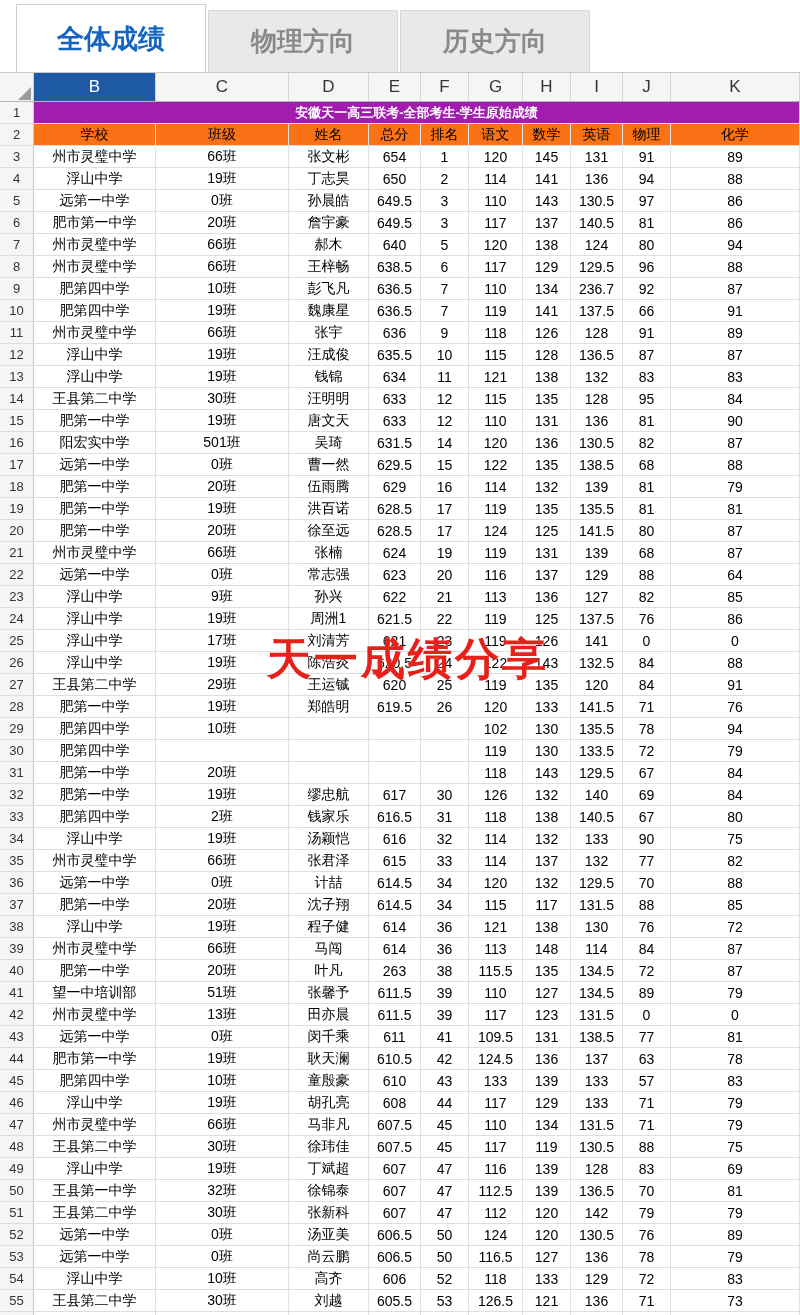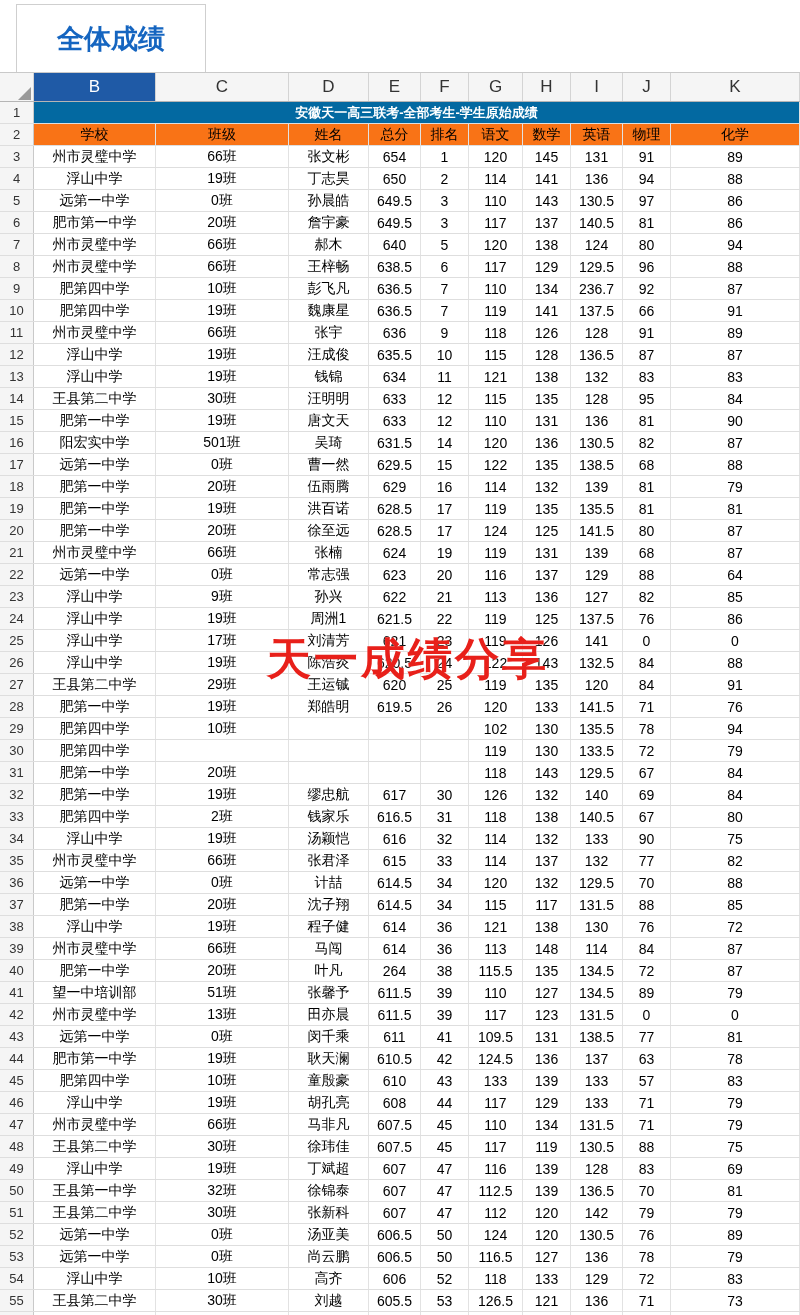--- a/index.html
+++ b/index.html
@@ -121,21 +121,21 @@
   .c-j { flex: 0 0 48px;  justify-content: center; }
   .c-k { flex: 0 0 1px;   justify-content: center; flex-grow: 1; }
 
   .title-row {
     display: flex;
     height: 22px;
     border-bottom: 1px solid #dedede;
   }
   .title-band {
     flex: 1;
-    background: #0369a1;
+    background: #a21caf;
     color: #ffffff;
     font-size: 13px;
     font-weight: bold;
     display: flex;
     align-items: center;
     justify-content: center;
     border-right: 1px solid #e2e2e2;
   }
   .hdr-row .cell {
     font-weight: normal;
@@ -157,20 +157,26 @@
   }
 </style>
 </head>
 <body>
 
 <div id="app">
 
   <div class="tabbar">
     <div class="tab active">
       <span>全体成绩</span>
+    </div>
+    <div class="tab">
+      <span>物理方向</span>
+    </div>
+    <div class="tab">
+      <span>历史方向</span>
     </div>
   </div>
 
   <div class="colhdr">
     <div class="corner"></div>
     <div class="cell sel c-b">B</div>
     <div class="cell c-c">C</div>
     <div class="cell c-d">D</div>
     <div class="cell c-e">E</div>
     <div class="cell c-f">F</div>
@@ -678,21 +684,21 @@
         <div class="cell c-h">148</div>
         <div class="cell c-i">114</div>
         <div class="cell c-j">84</div>
         <div class="cell c-k">87</div>
       </div>
       <div class="row">
         <div class="rowhdr">40</div>
         <div class="cell c-b">肥第一中学</div>
         <div class="cell c-c">20班</div>
         <div class="cell c-d">叶凡</div>
-        <div class="cell c-e">264</div>
+        <div class="cell c-e">263</div>
         <div class="cell c-f">38</div>
         <div class="cell c-g">115.5</div>
         <div class="cell c-h">135</div>
         <div class="cell c-i">134.5</div>
         <div class="cell c-j">72</div>
         <div class="cell c-k">87</div>
       </div>
       <div class="row">
         <div class="rowhdr">41</div>
         <div class="cell c-b">望一中培训部</div>

